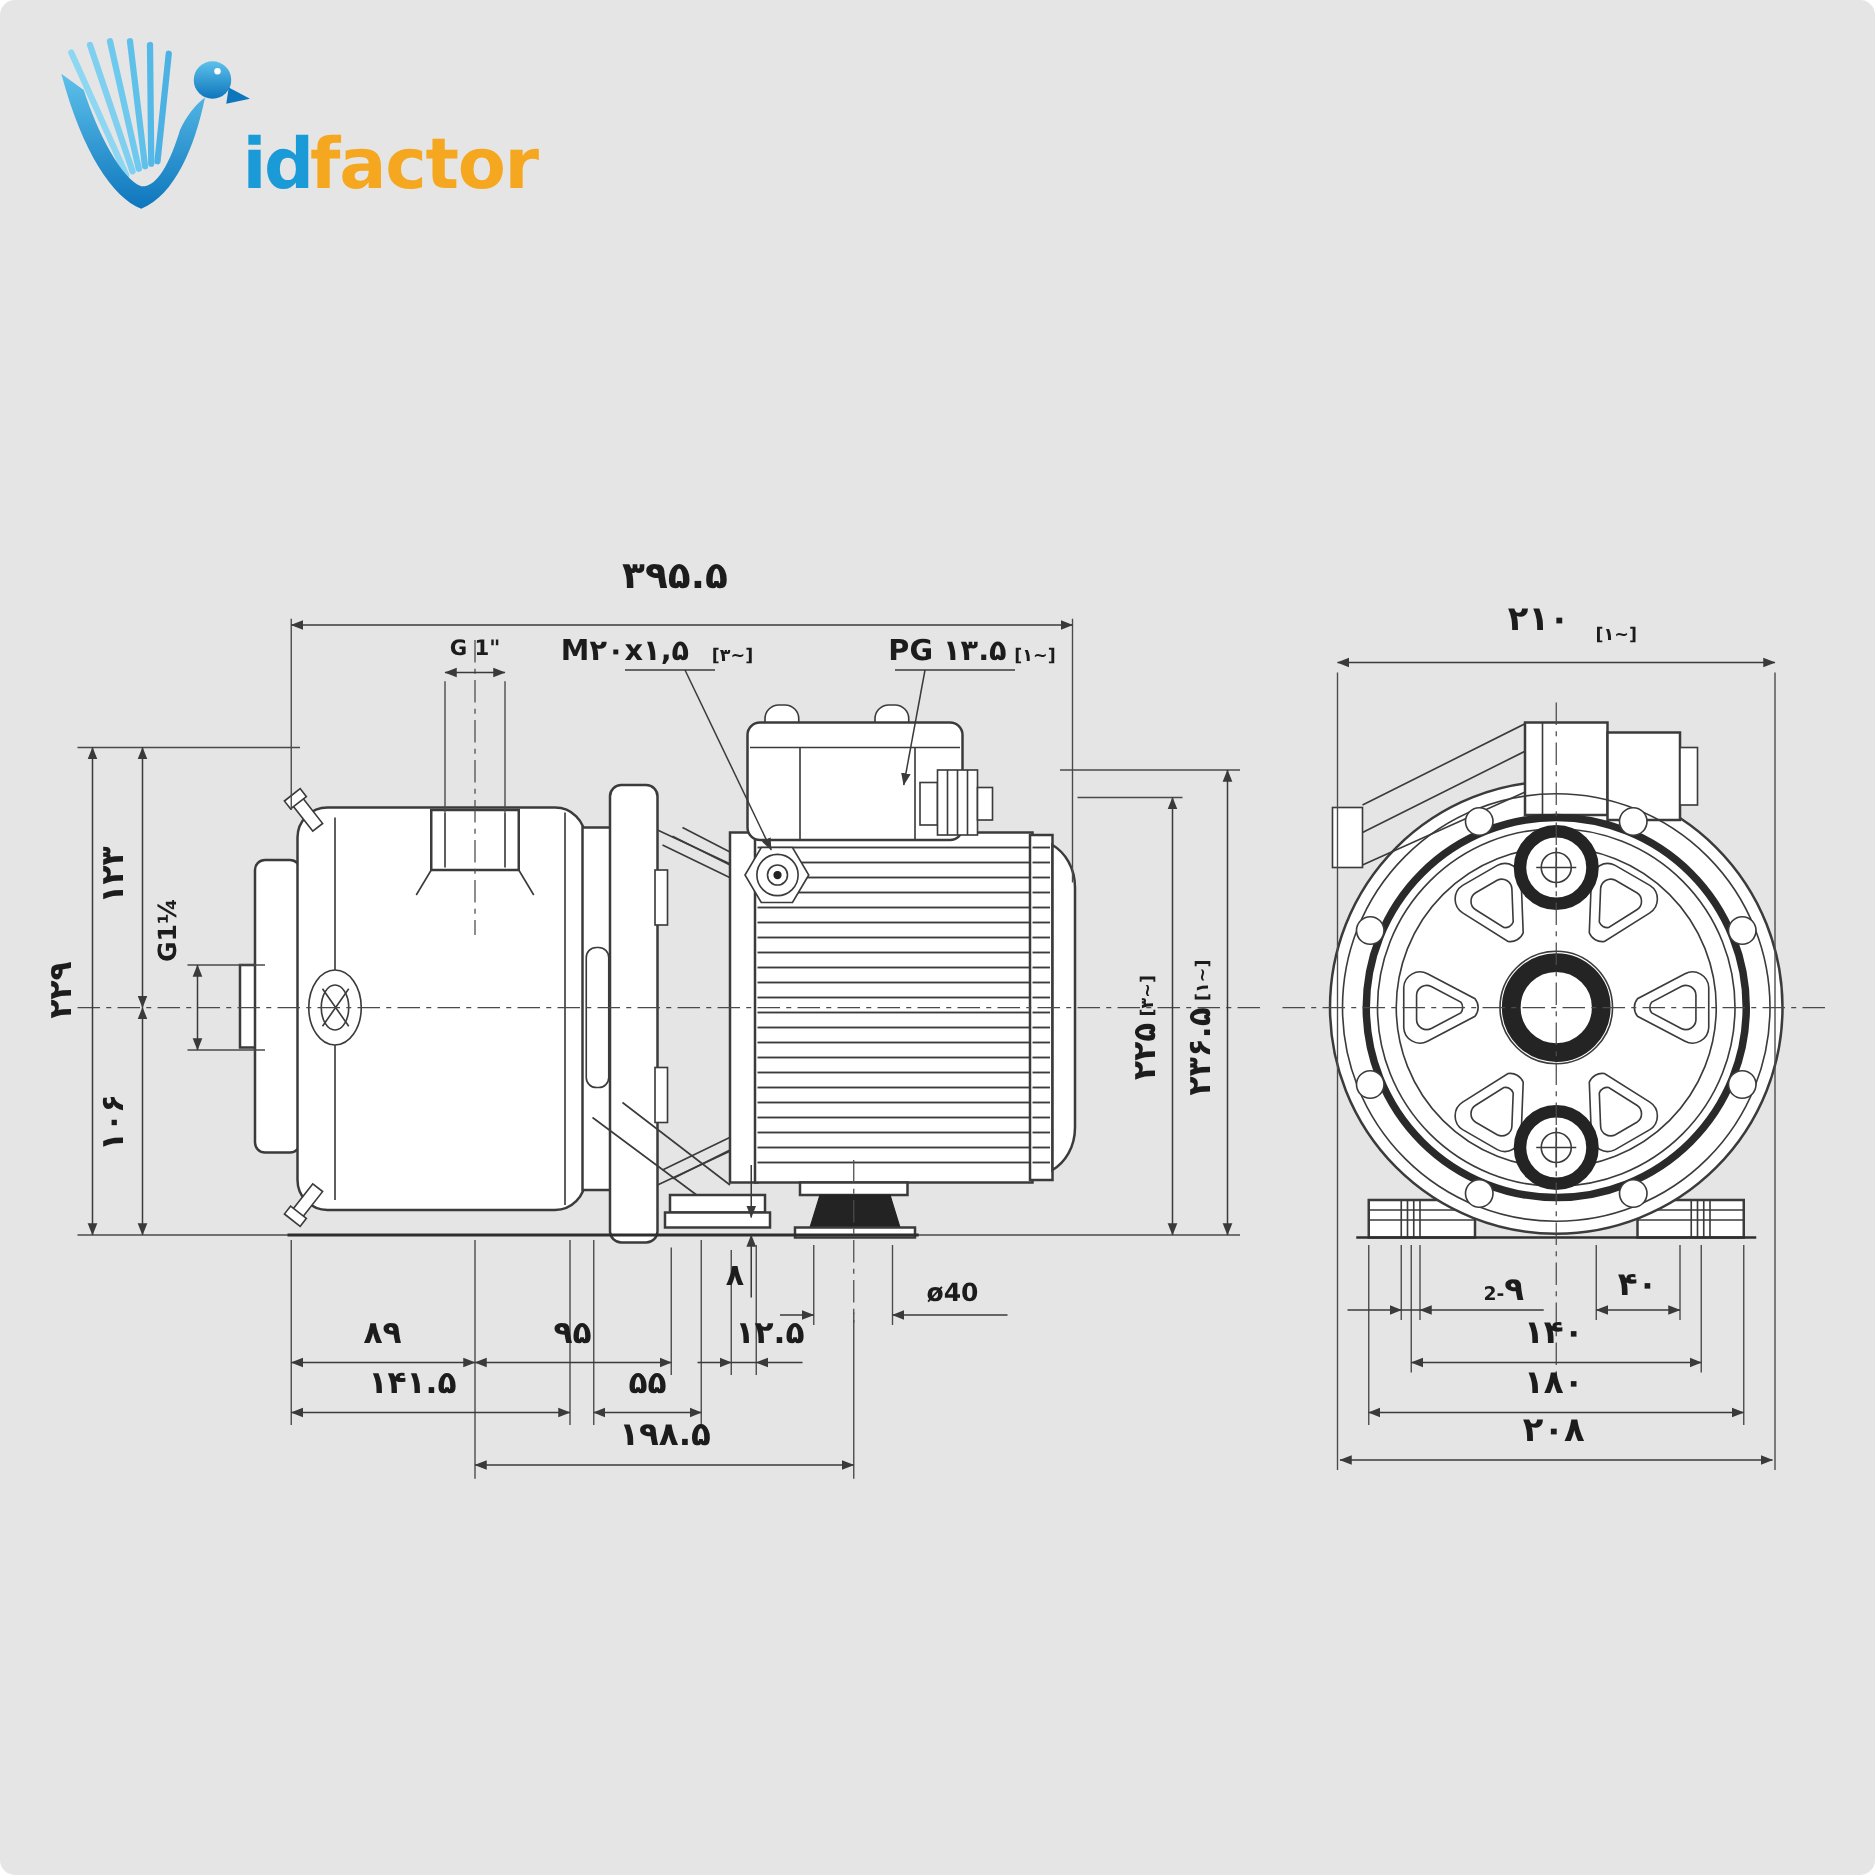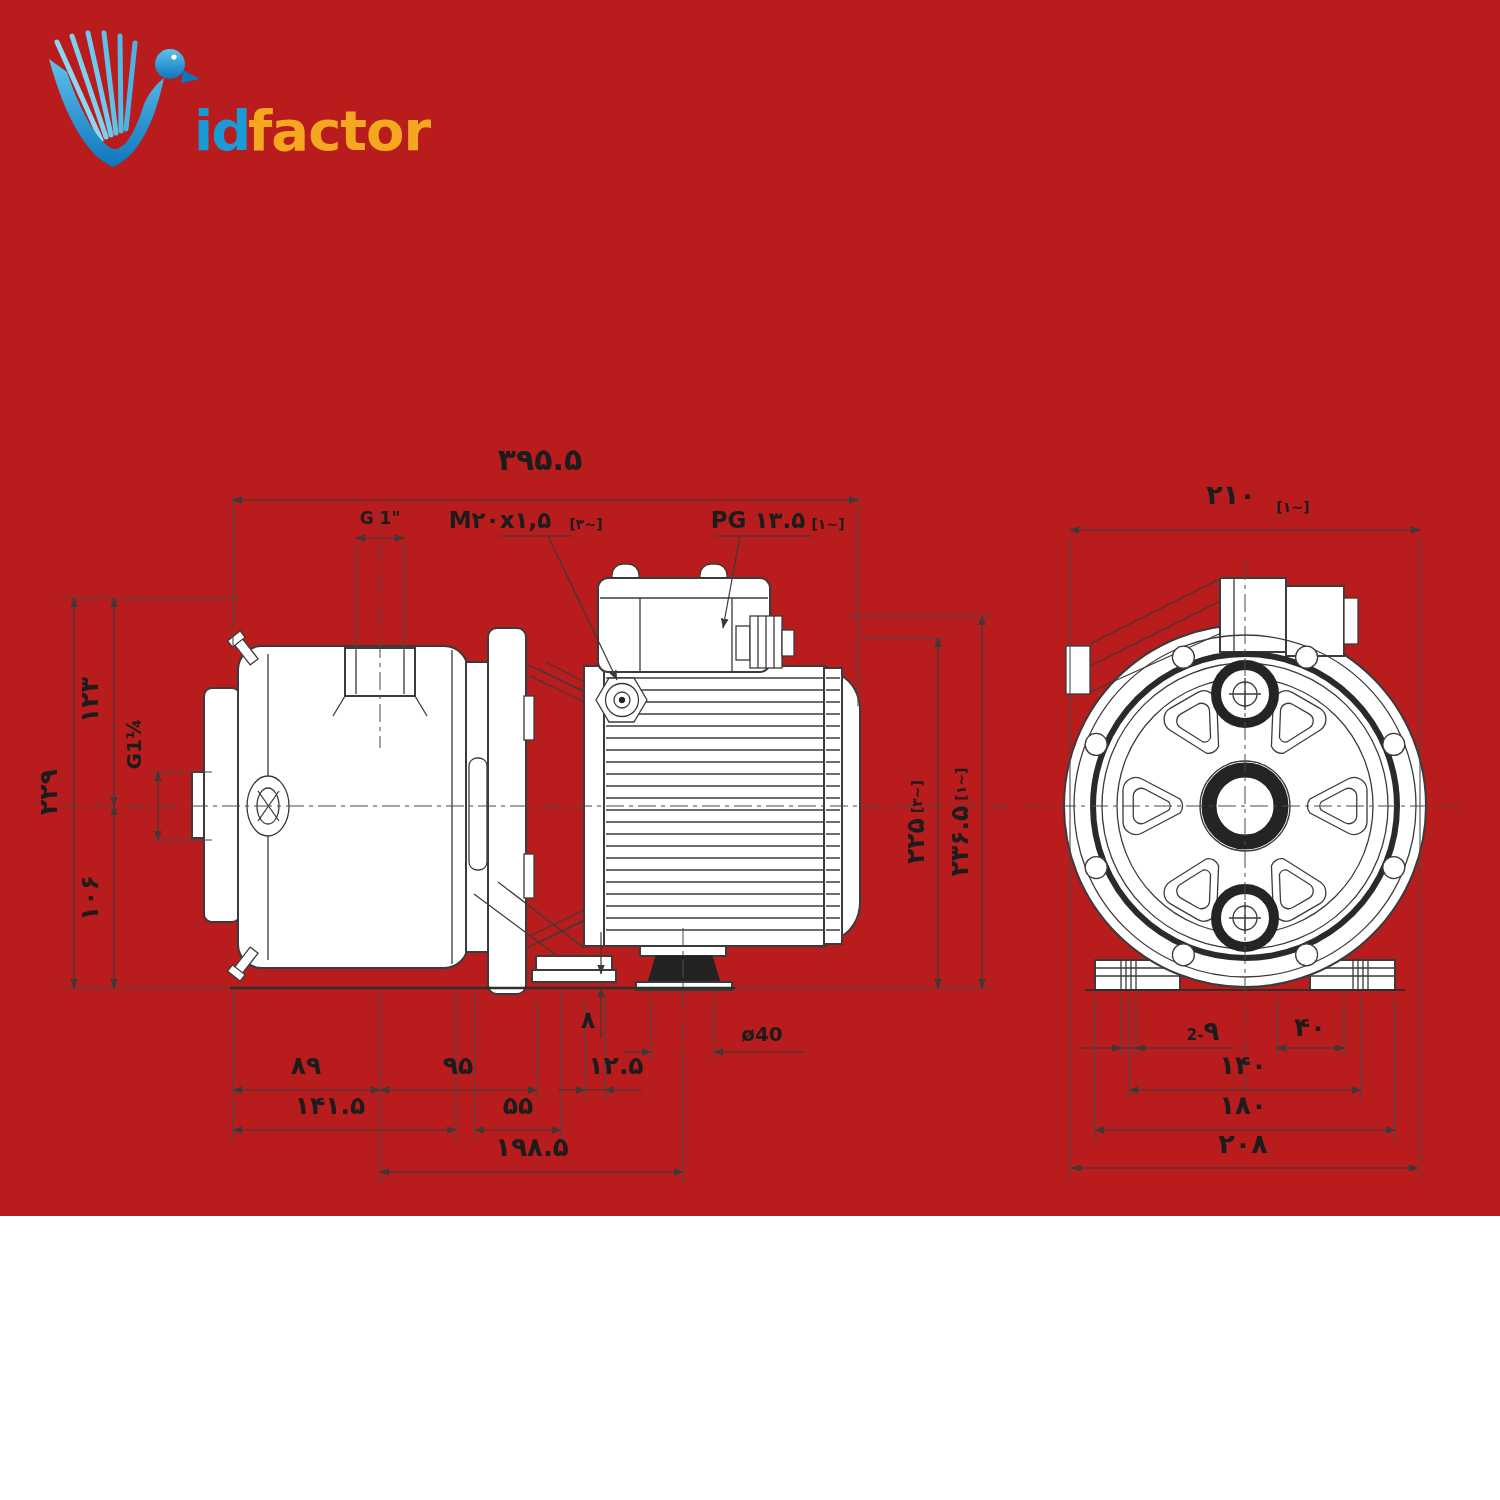--- a/index.html
+++ b/index.html
@@ -1,17 +1,17 @@
 <!DOCTYPE html>
 <html><head>
 <meta charset="utf-8">
 <style>
   html,body{margin:0;padding:0;background:#fff;}
-  .canvas{position:relative;width:1500px;height:1216px;background:#b91c1c;overflow:hidden;
-          font-family:"DejaVu Sans",sans-serif;}
+  .canvas{position:relative;width:1500px;height:1500px;background:#e5e5e5;overflow:hidden;
+          font-family:"DejaVu Sans",sans-serif;border-radius:12px;}
   svg text{font-family:"DejaVu Sans",sans-serif;}
   .ol2 {fill:#ffffff;stroke:#3b3b3b;stroke-width:2;}
   .thin{fill:#ffffff;stroke:#3b3b3b;stroke-width:1.3;}
   .thinN{fill:none;stroke:#3b3b3b;stroke-width:1.3;}
   .dark{fill:#232323;stroke:#232323;stroke-width:1;}
   .dim {stroke:#3a3a3a;stroke-width:1.2;fill:none;}
   .ext {stroke:#4a4a4a;stroke-width:1.1;fill:none;}
   .cl  {stroke:#4a4a4a;stroke-width:1;fill:none;stroke-dasharray:18 5 4 5;}
   text.d{font-weight:bold;fill:#1c1c1c;text-anchor:middle;}
 </style>

